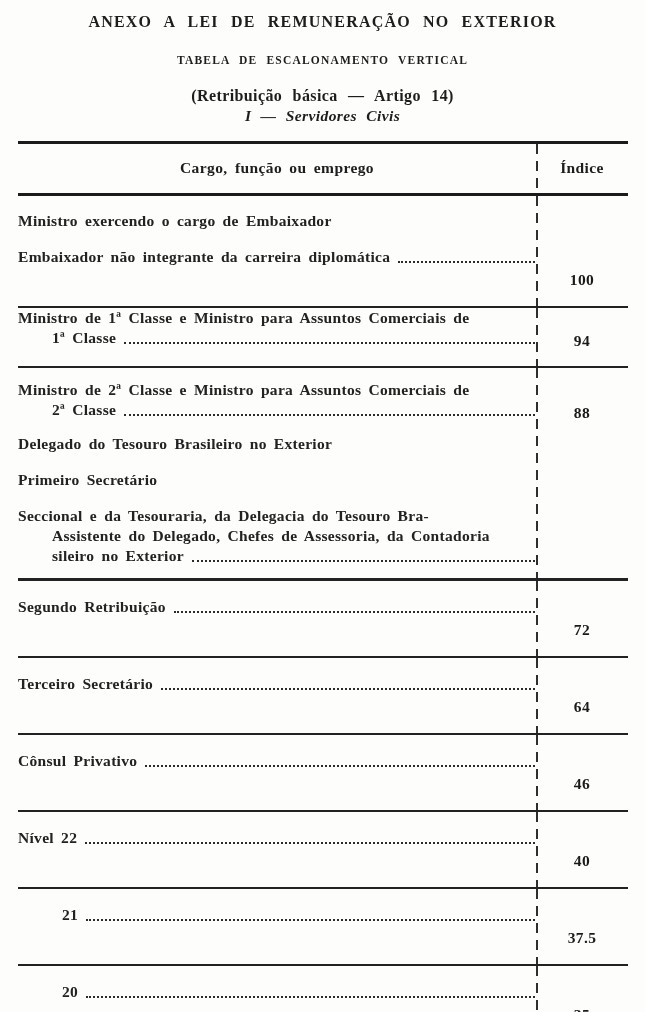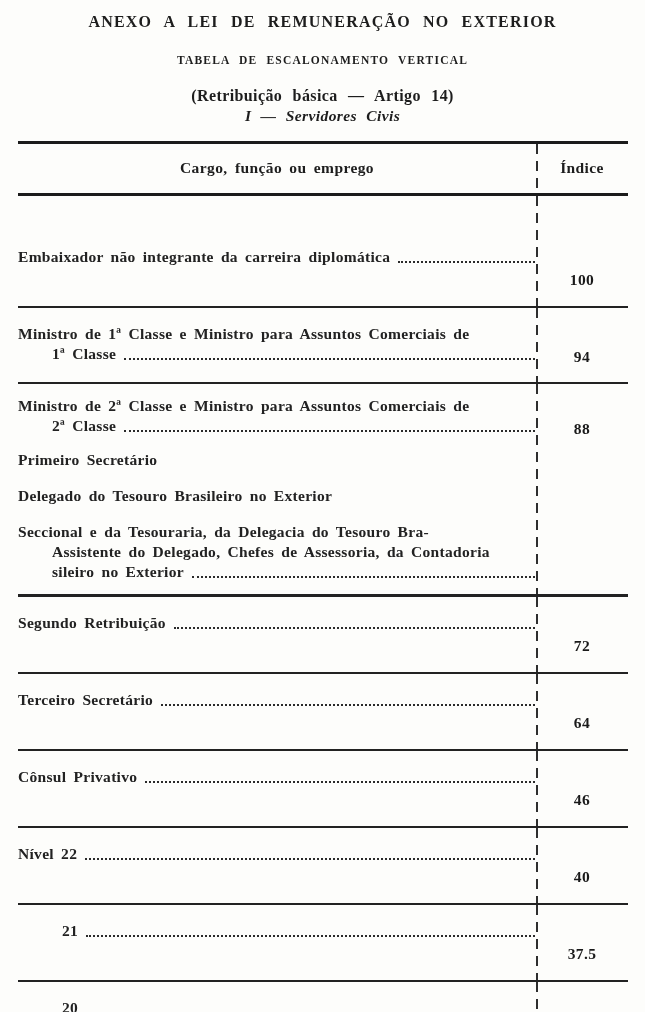--- a/index.html
+++ b/index.html
@@ -59,21 +59,21 @@
     padding:15px 0 16px;
     border-bottom:3px solid #1b1b1b;
   }
   .th { text-align:center; font-size:15.5px; font-weight:bold; letter-spacing:0.4px; word-spacing:3px; }
 
   .trow {
     padding:16px 0;
     border-bottom:2px solid #222;
   }
   .trow:nth-of-type(1) { padding:15px 0 16px; }
-  .trow:nth-of-type(2) { padding:16px 0 15px; }
+  .trow:nth-of-type(2) { padding:0 0 15px; }
   .trow:nth-of-type(3) { padding:12px 0; border-bottom-width:3px; }
   .trow:last-of-type  { border-bottom:4px solid #161616; }
 
   .para { display:grid; grid-template-columns:518px 92px; }
   .para + .para { margin-top:11px; }
 
   .line {
     font-size:15.5px; font-weight:bold;
     letter-spacing:0.3px; word-spacing:3px;
     line-height:20px;
@@ -107,20 +107,23 @@
   <div class="section-heading">I — Servidores Civis</div>
 
   <div class="table">
     <div class="thead">
       <div class="th">Cargo, função ou emprego</div>
       <div class="th">Índice</div>
     </div>
     <div id="table-body">
         <div class="trow">
           <div class="para">
+            <div class="cell-left">
+              <div class="line"><span>Ministro exercendo o cargo de Embaixador</span></div>
+            </div>
             <div class="cell-right"></div>
           </div>
           <div class="para">
             <div class="cell-left">
               <div class="line leader-line">
                 <span>Embaixador não integrante da carreira diplomática</span>
                 <span class="leader"></span>
               </div>
             </div>
             <div class="cell-right">100</div>
@@ -144,27 +147,27 @@
               <div class="line"><span>Ministro de 2ª Classe e Ministro para Assuntos Comerciais de</span></div>
               <div class="line leader-line">
                 <span>2ª Classe</span>
                 <span class="leader"></span>
               </div>
             </div>
             <div class="cell-right">88</div>
           </div>
           <div class="para">
             <div class="cell-left">
+              <div class="line"><span>Delegado do Tesouro Brasileiro no Exterior</span></div>
+            </div>
+            <div class="cell-right"></div>
+          </div>
+          <div class="para">
+            <div class="cell-left">
               <div class="line"><span>Primeiro Secretário</span></div>
-            </div>
-            <div class="cell-right"></div>
-          </div>
-          <div class="para">
-            <div class="cell-left">
-              <div class="line"><span>Delegado do Tesouro Brasileiro no Exterior</span></div>
             </div>
             <div class="cell-right"></div>
           </div>
           <div class="para">
             <div class="cell-left">
               <div class="line"><span>Seccional e da Tesouraria, da Delegacia do Tesouro Bra-</span></div>
               <div class="line"><span>Assistente do Delegado, Chefes de Assessoria, da Contadoria</span></div>
               <div class="line leader-line">
                 <span>sileiro no Exterior</span>
                 <span class="leader"></span>

